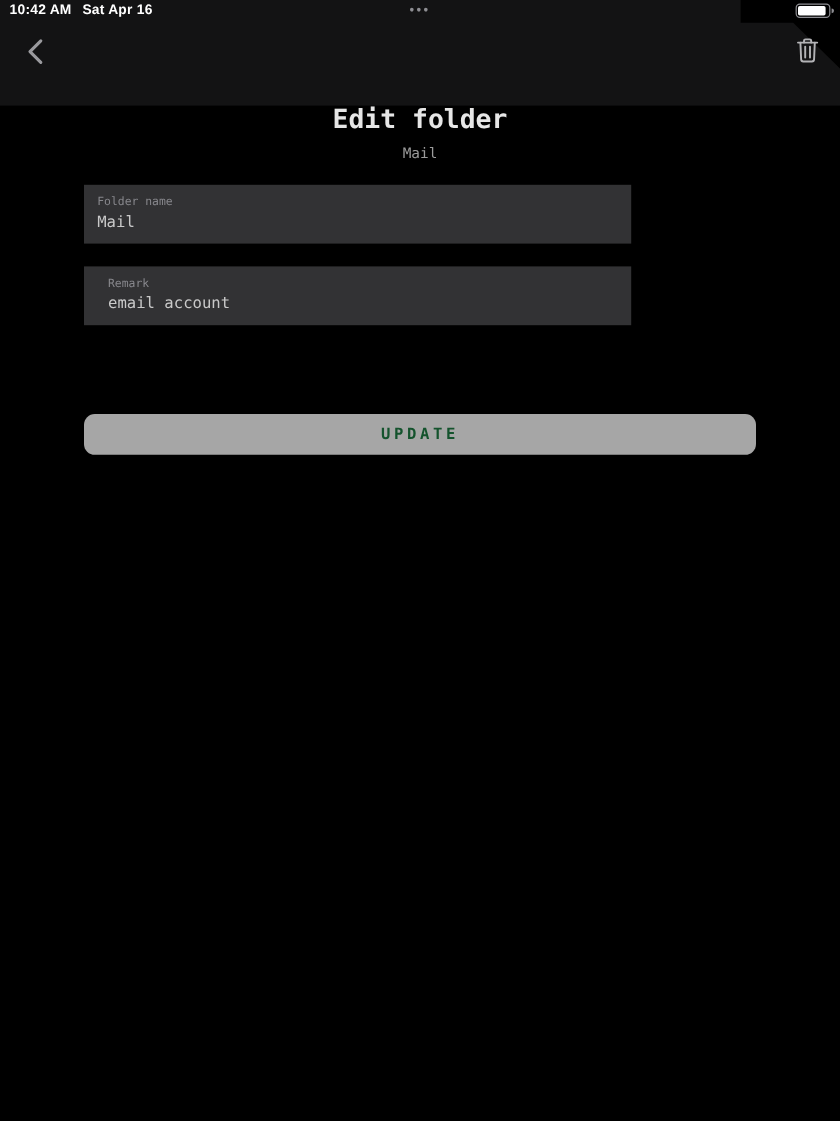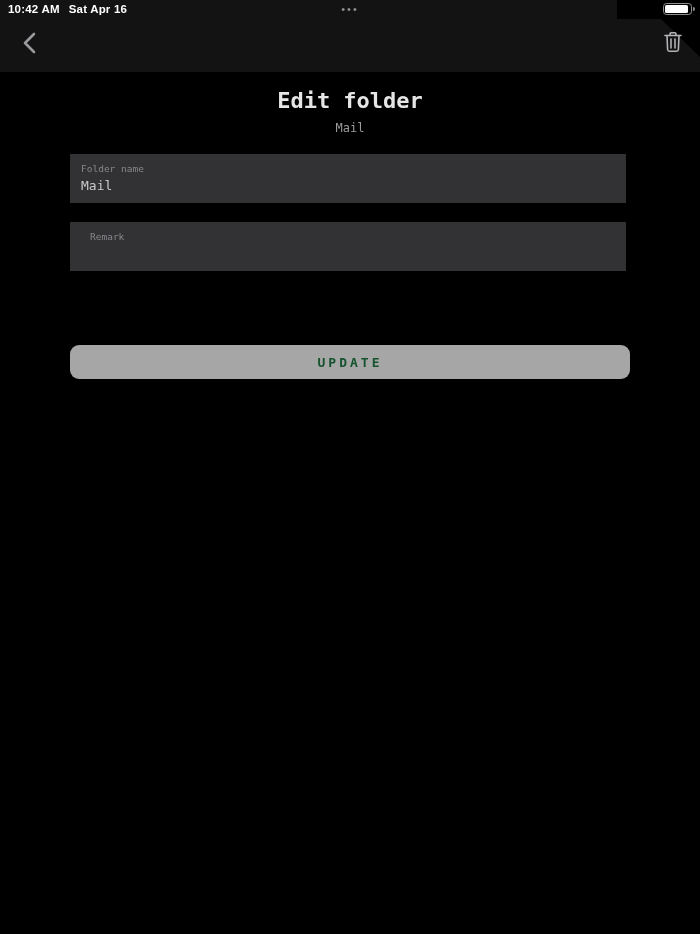--- a/index.html
+++ b/index.html
@@ -6,21 +6,21 @@
   body { background: #000; font-family: "DejaVu Sans Mono", monospace; }
   .screen {
     position: relative;
     width: 700px; height: 934px;
     background: #000;
     overflow: hidden;
   }
   
   .header {
     position: absolute; top: 0; left: 0;
-    width: 700px; height: 72px;
+    width: 700px; height: 88px;
     background: #131314;
   }
   .status-left {
     position: absolute; top: 3px; left: 8px;
     font-family: "Liberation Sans", sans-serif;
     font-size: 11.5px; font-weight: 700; color: #ffffff;
     letter-spacing: 0.2px;
   }
   .status-left .date { margin-left: 9px; }
   .multitask-dots {
@@ -64,21 +64,21 @@
     position: absolute; top: 88px; left: 0; right: 0;
     text-align: center;
     font-size: 22px; font-weight: 700; color: #e6e6e6;
   }
   .page-subtitle {
     position: absolute; top: 121px; left: 0; right: 0;
     text-align: center;
     font-size: 12px; color: #9b9b9b;
   }
   .field {
-    position: absolute; left: 70px; width: 556px; height: 49px;
+    position: absolute; left: 70px; width: 456px; height: 49px;
     background: #323234;
     padding: 9px 11px 0 11px;
     cursor: text;
   }
   .field-1 { top: 154px; }
   .field-2 { top: 222px; padding-left: 20px; }
   .field .field-label {
     display: block;
     font-size: 9.5px; color: #87878c;
     line-height: 12px;
@@ -146,17 +146,18 @@
   <div class="page-title">Edit folder</div>
   <div class="page-subtitle">Mail</div>
 
   <div class="field field-1">
     <span class="field-label">Folder name</span>
     <input type="text" value="Mail" style="">
   </div>
 
   <div class="field field-2">
     <span class="field-label">Remark</span>
+    <input type="text" value="email account" style="">
   </div>
 
   <button class="update-btn">UPDATE</button>
 
 </div>
 
 </body></html>

